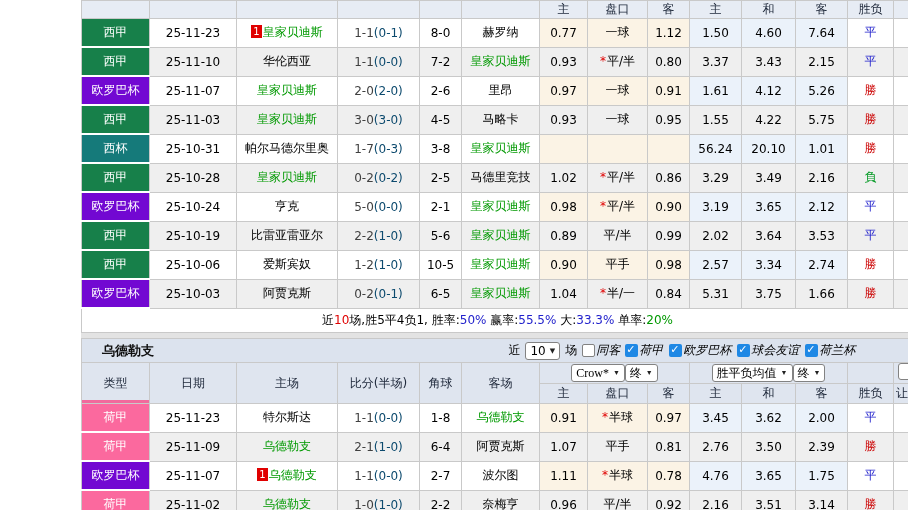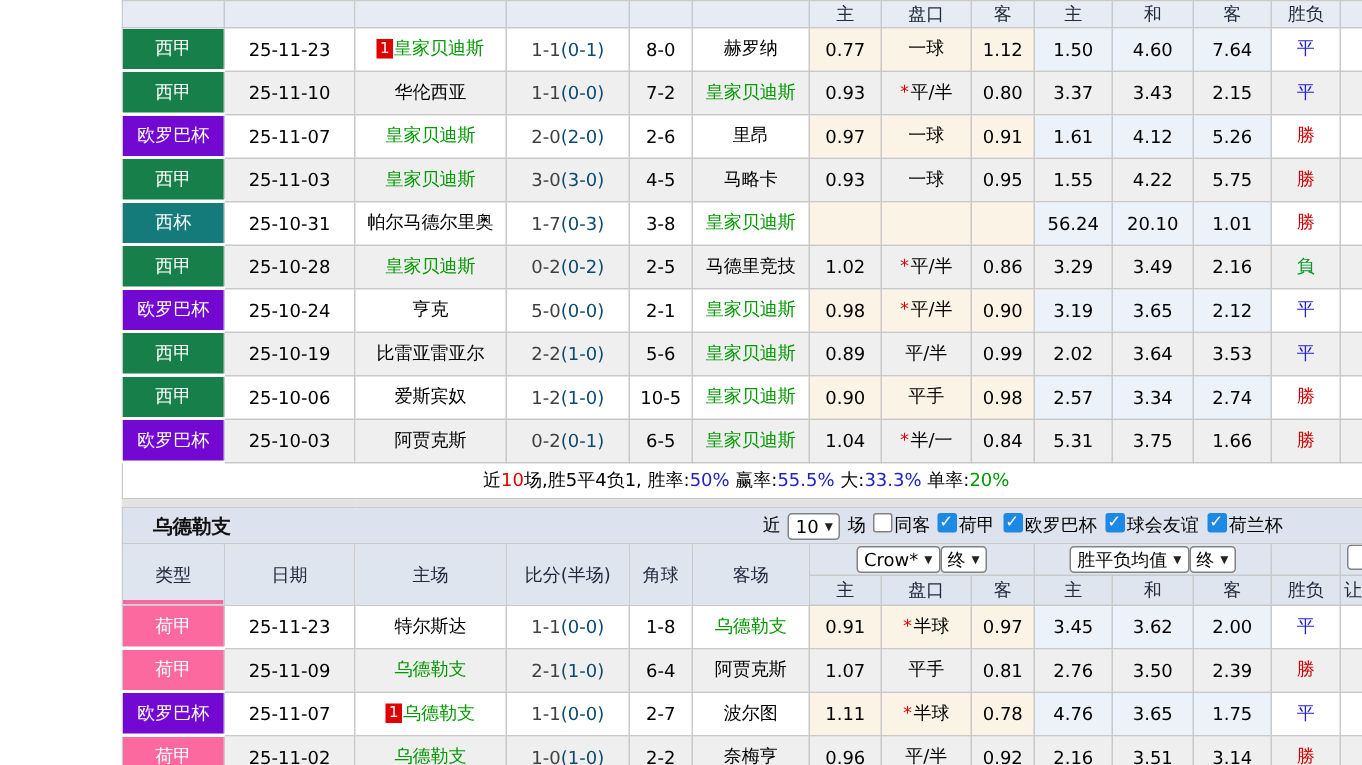--- a/index.html
+++ b/index.html
@@ -35,30 +35,30 @@
   td.sliver{border-right:none;}
   
   .summary-row td{height:23px;background:#fff;letter-spacing:0;}
   
   .gap{height:5px;background:#E3E3E3;width:827px;}
   
   .title-td{height:23px;background:#DCE3EE;text-align:left;}
   .titlebar{display:flex;align-items:center;padding:0 58px 0 20px;}
   .tname{font-weight:bold;font-size:13px;color:#111;}
   .filters{margin-left:auto;display:flex;align-items:center;gap:5px;}
-  .fgroup{display:inline-flex;gap:1px;}
+  .fgroup{display:inline-flex;align-items:center;gap:1px;font-style:italic;}
   .sel{display:inline-flex;align-items:center;gap:4px;border:1px solid #828282;
        border-radius:3px;background:#fff;padding:0 4px;height:16px;color:#000;}
   .chev{font-size:7px;color:#222;}
   .cb{width:13px;height:13px;display:inline-block;border-radius:2px;box-sizing:border-box;
       position:relative;flex:none;}
   .cb.checked{background:#1E88E5;}
   .cb.checked::after{content:"✓";position:absolute;left:1px;top:-1px;color:#fff;font-size:11px;}
   .cb.unchecked{background:#fff;border:1px solid #828282;}
-  .selwrap{display:flex;justify-content:center;align-items:center;gap:0;}
+  .selwrap{display:flex;justify-content:center;align-items:center;gap:0;font-family:Liberation Serif, serif;}
   .cutbox{display:inline-block;width:14px;height:15px;border:1px solid #828282;
           border-radius:3px;background:#fff;margin-left:4px;}
   .cuttext{display:block;text-align:left;padding-left:2px;}
 </style>
 </head>
 <body>
 
 <div class="content">
 
   <table class="grid" id="t1">

